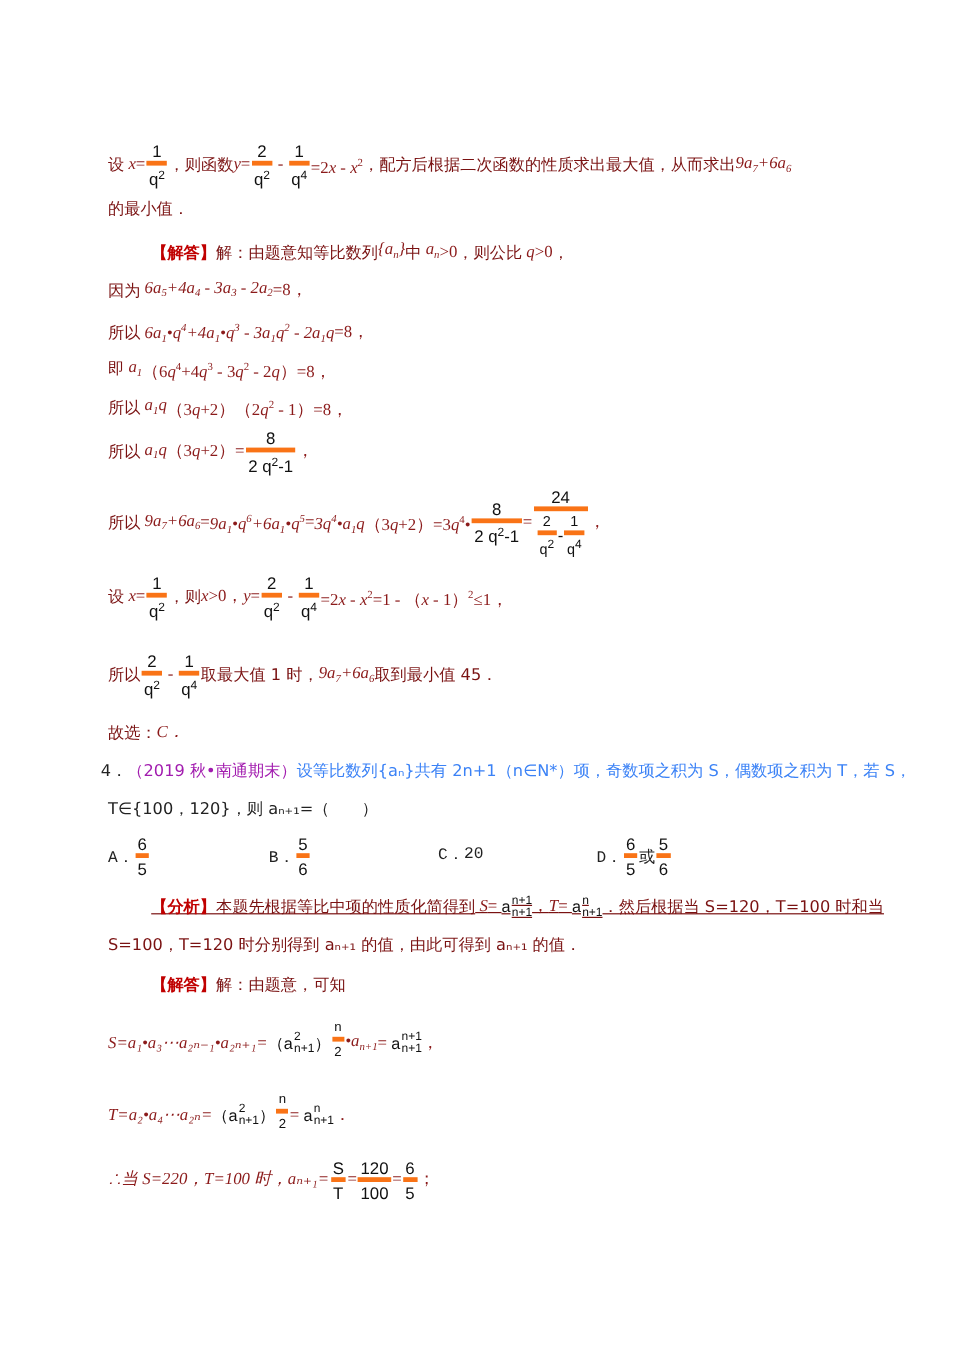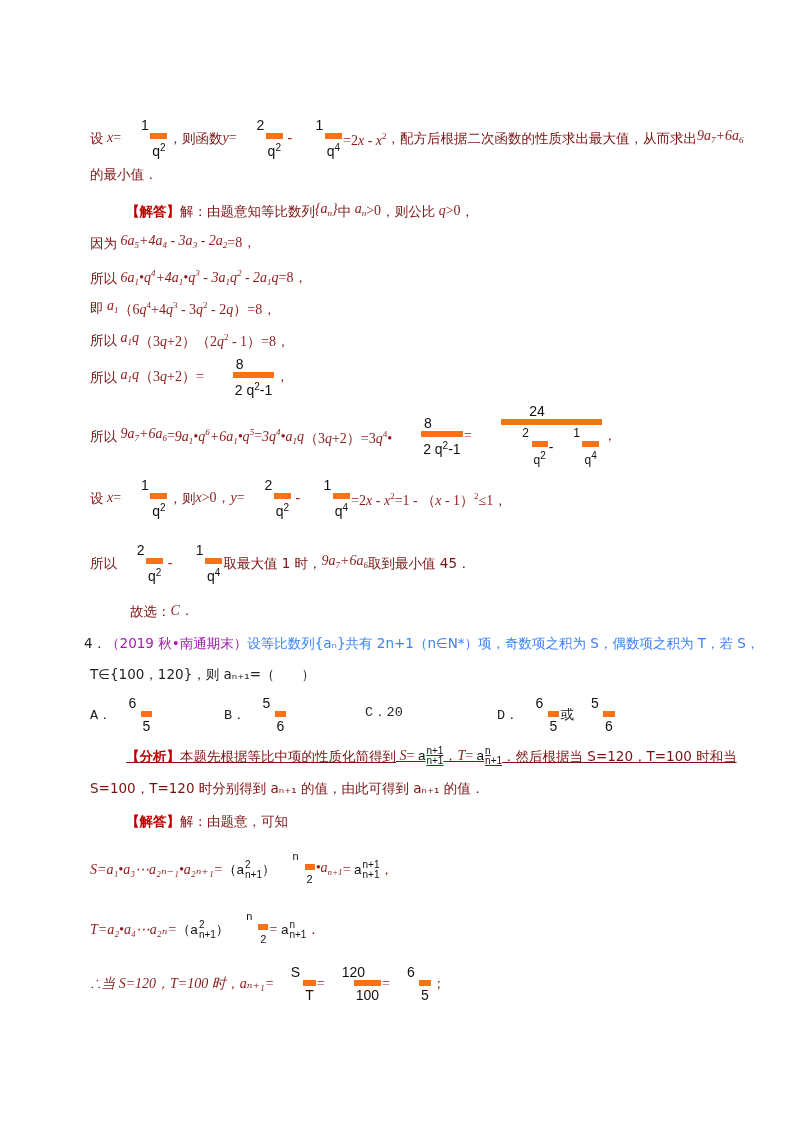--- a/index.html
+++ b/index.html
@@ -9,21 +9,21 @@
     .cn { font-family: "DejaVu Sans", "Liberation Sans", sans-serif; font-size: 13.5px; color: #7a1212; }
     .blk { color: #222; }
     .m { font-family: "Liberation Serif", "DejaVu Serif", serif; font-style: italic; color: #8b1a1a; font-size: 14px; }
     .mr { font-family: "Liberation Serif", "DejaVu Serif", serif; color: #8b1a1a; font-size: 14px; }
     .tag { color: #c00000; font-weight: bold; margin-left: 36px; }
     sub { font-size: 9px; vertical-align: -3px; }
     sup { font-size: 9px; vertical-align: 6px; }
     .frac { display: inline-flex; flex-direction: column; align-items: center; vertical-align: middle; margin: 0 1px;
             font-family: "Liberation Sans", "DejaVu Sans", sans-serif; font-style: normal; color: #111; font-size: 14px; }
     .frac .num { padding: 0 2px; line-height: 16px; }
-    .frac .den { border-top: 6px solid #f97316; padding: 0 2px; line-height: 18px; margin-left: 28px; }
+    .frac .den { border-top: 4px solid #f97316; padding: 0 2px; line-height: 18px; }
     .frac .den sup { font-size: 10px; vertical-align: 5px; }
     .sans { font-family: "Liberation Sans", "DejaVu Sans", sans-serif; color: #111; }
     .sub2 { display: inline-flex; flex-direction: column; font-size: 10px; line-height: 10px; vertical-align: middle; margin-left: 1px; }
     .opt { position: absolute; font-size: 13.5px; color: #222; font-family: "Liberation Mono", "DejaVu Sans Mono", monospace; display: flex; align-items: center; }
   </style>
 </head>
 <body>
 
 <div class="line" style="top:118px; height:40px;">
   <span class="cn">设</span>
@@ -154,21 +154,21 @@
     </span>
   <span class="mr">&nbsp;-&nbsp;</span>
   <span class="frac">
       <span class="num">1</span>
       <span class="den">q<sup>4</sup></span>
     </span>
   <span class="cn">取最大值 1 时，</span>
   <span class="m">9a<sub>7</sub>+6a<sub>6</sub></span>
   <span class="cn">取到最小值 45．</span>
 </div>
-<div class="line" style="top:601px;margin-left:40px;">
+<div class="line" style="top:601px;">
   <span class="cn">故选：</span>
   <span class="m">C．</span>
 </div>
 
 <div class="line blk" style="top:633px; left:84px;">
   <span class="cn blk" style="color:#222">4．</span>
   <span class="cn blk" style="color:#a21caf">（2019 秋•南通期末）</span>
   <span class="cn blk" style="color:#3b82f6">设等比数列{aₙ}共有 2n+1（n∈N*）项，奇数项之积为 S，偶数项之积为 T，若 S，</span>
 </div>
 <div class="line" style="top:664px;">
@@ -269,21 +269,21 @@
     </span>
   <span class="mr">=&nbsp;</span>
     <span class="sans">a</span>
     <span class="sub2 sans">
       <span>n</span>
       <span>n+1</span>
     </span>
     <span class="mr">．</span>
 </div>
 <div class="line" style="top:966px; height:36px;">
-  <span class="m">∴当 S=120，T=100 时，aₙ₊₁=</span>
+  <span class="m">∴当 S=220，T=100 时，aₙ₊₁=</span>
   <span class="frac">
       <span class="num">S</span>
       <span class="den">T</span>
     </span>
   <span class="mr">=</span>
   <span class="frac">
       <span class="num">120</span>
       <span class="den">100</span>
     </span>
   <span class="mr">=</span>

